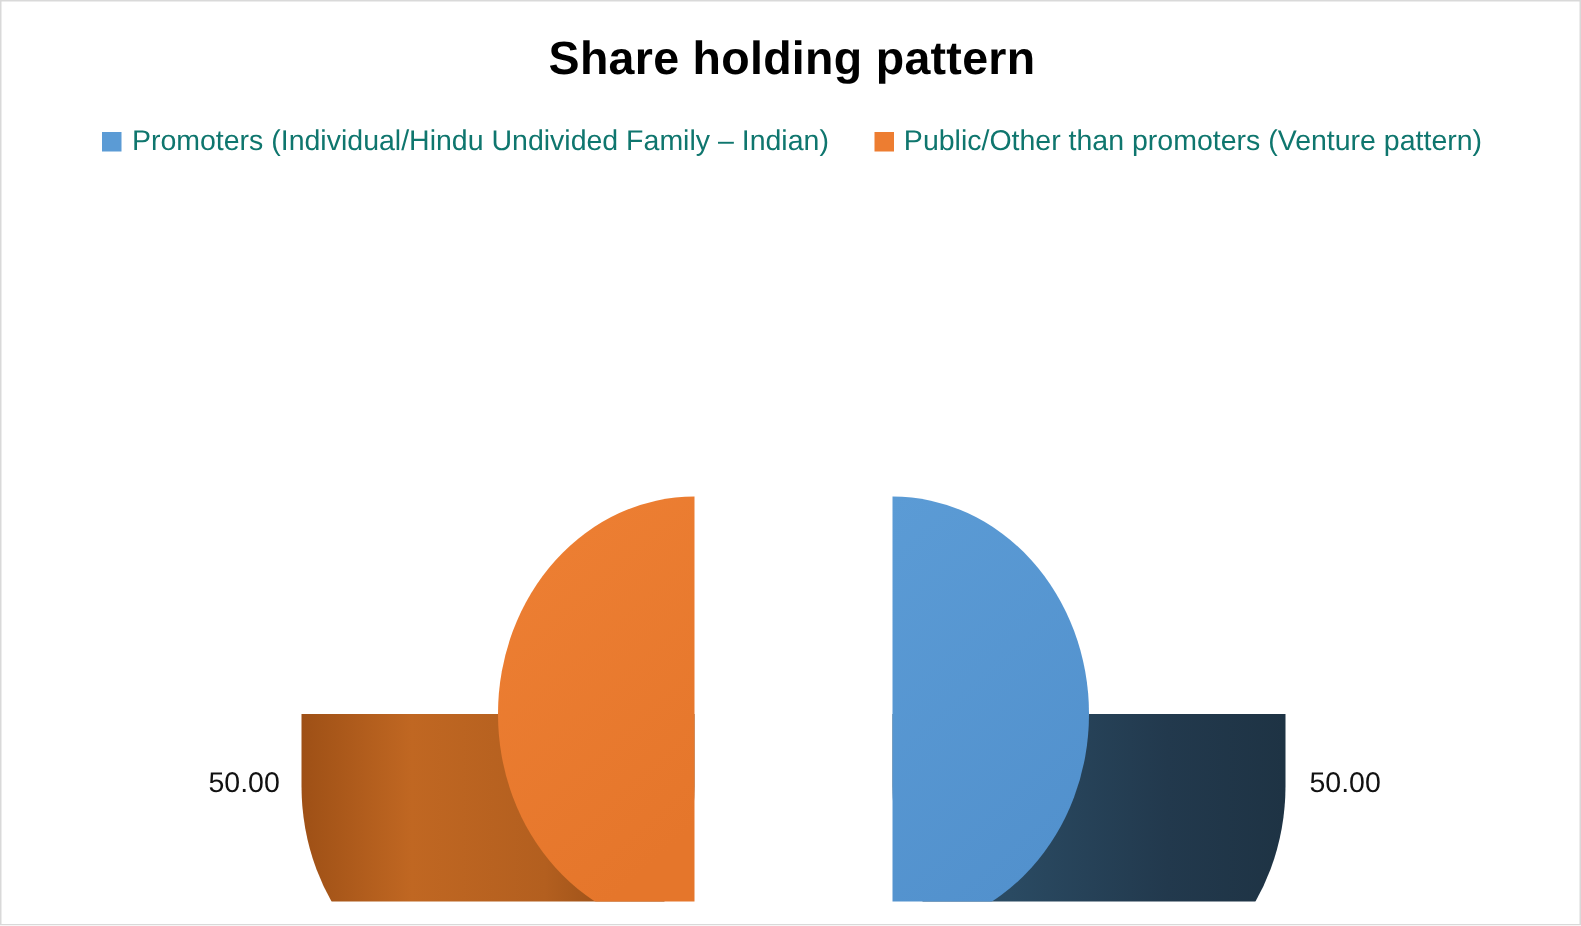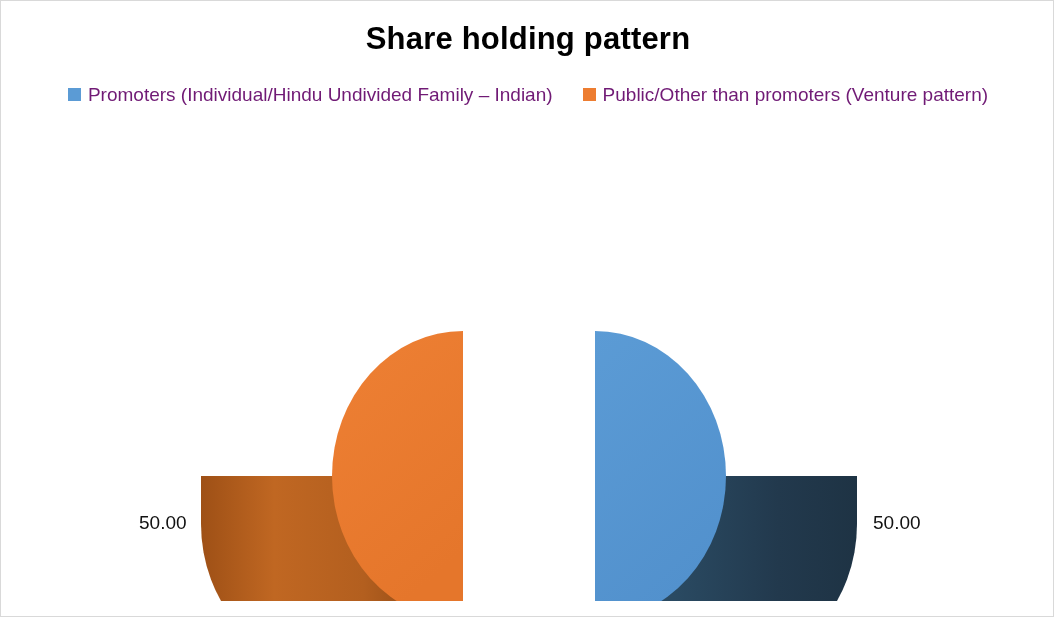--- a/index.html
+++ b/index.html
@@ -46,21 +46,21 @@
     gap: 7px;
   }
   .legend-swatch {
     width: 13px;
     height: 13px;
     flex: 0 0 auto;
     display: block;
   }
   .legend-label {
     font-size: 19px;
-    color: #701a75;
+    color: #0f766e;
     white-space: nowrap;
     line-height: 1;
   }
   #plot-area {
     position: absolute;
     left: 0;
     top: 130px;
     width: 1054px;
     height: 470px;
   }

